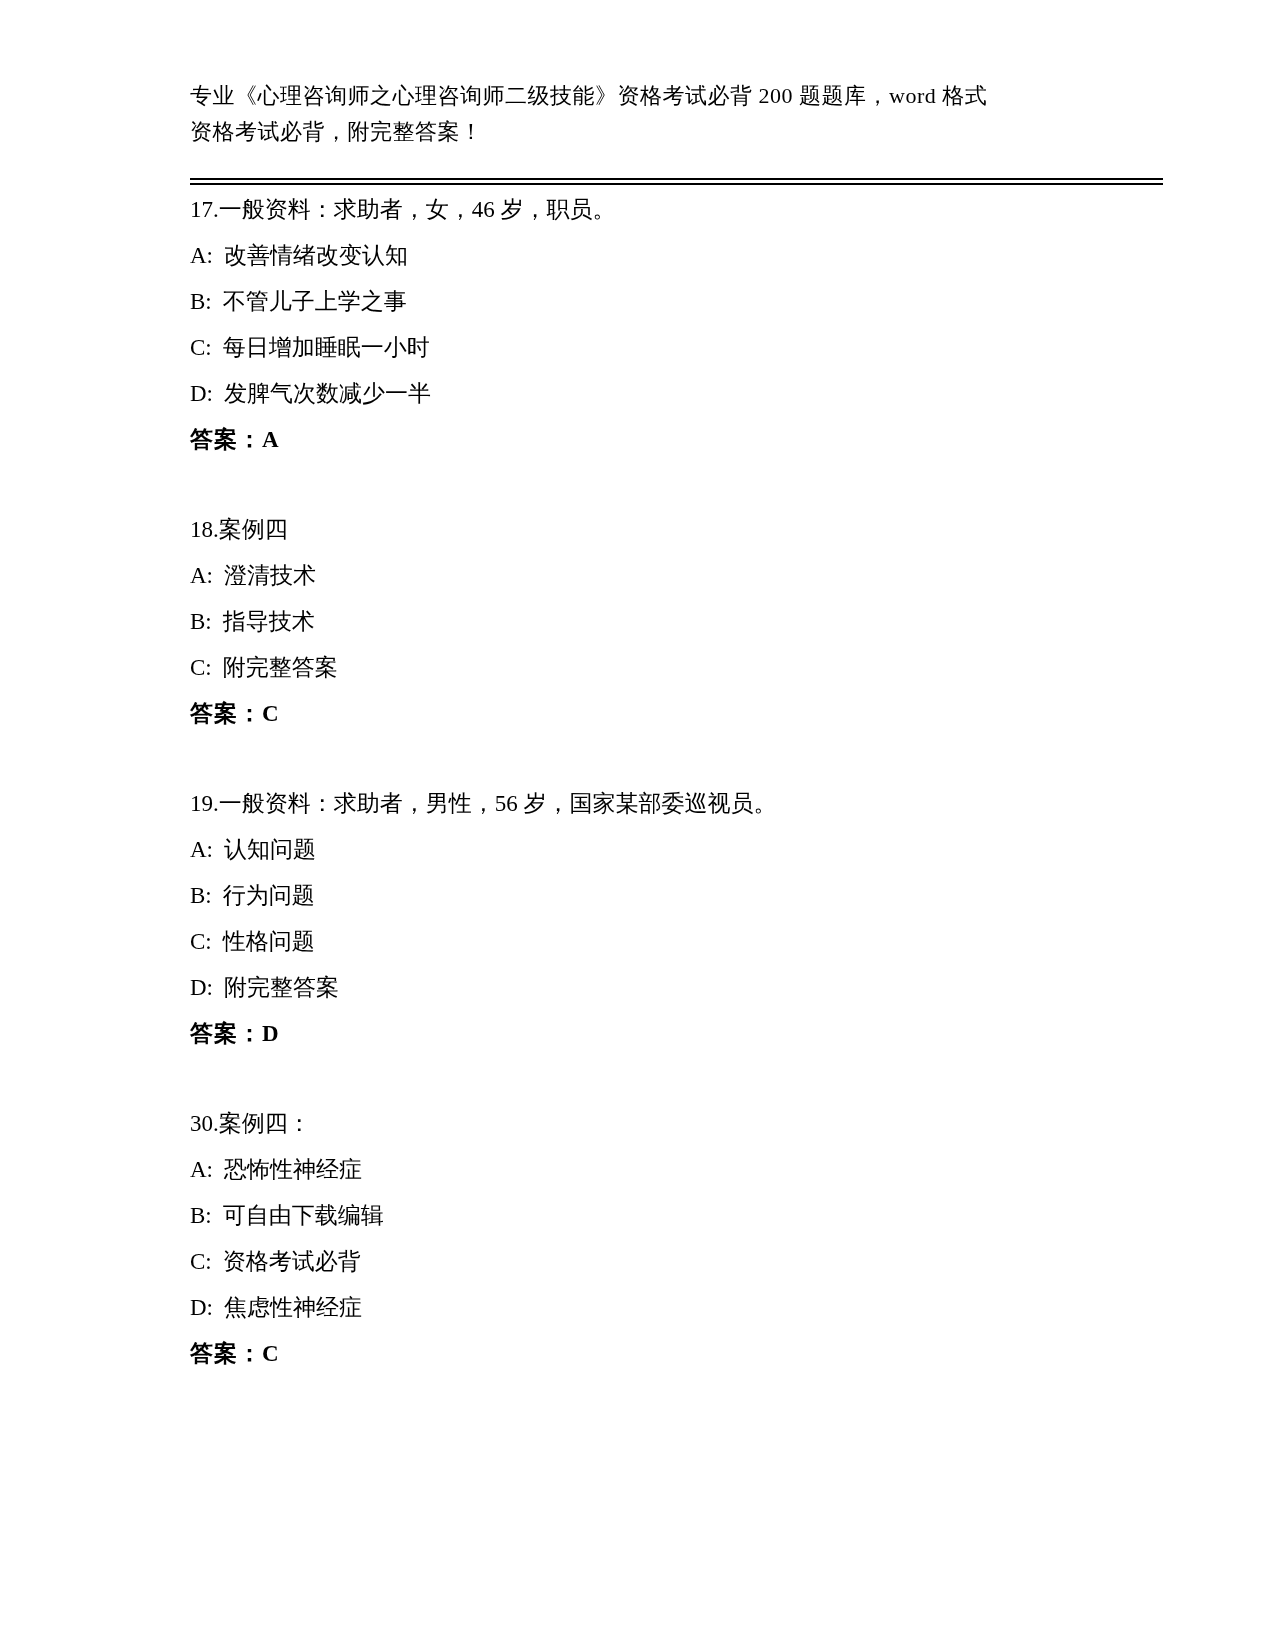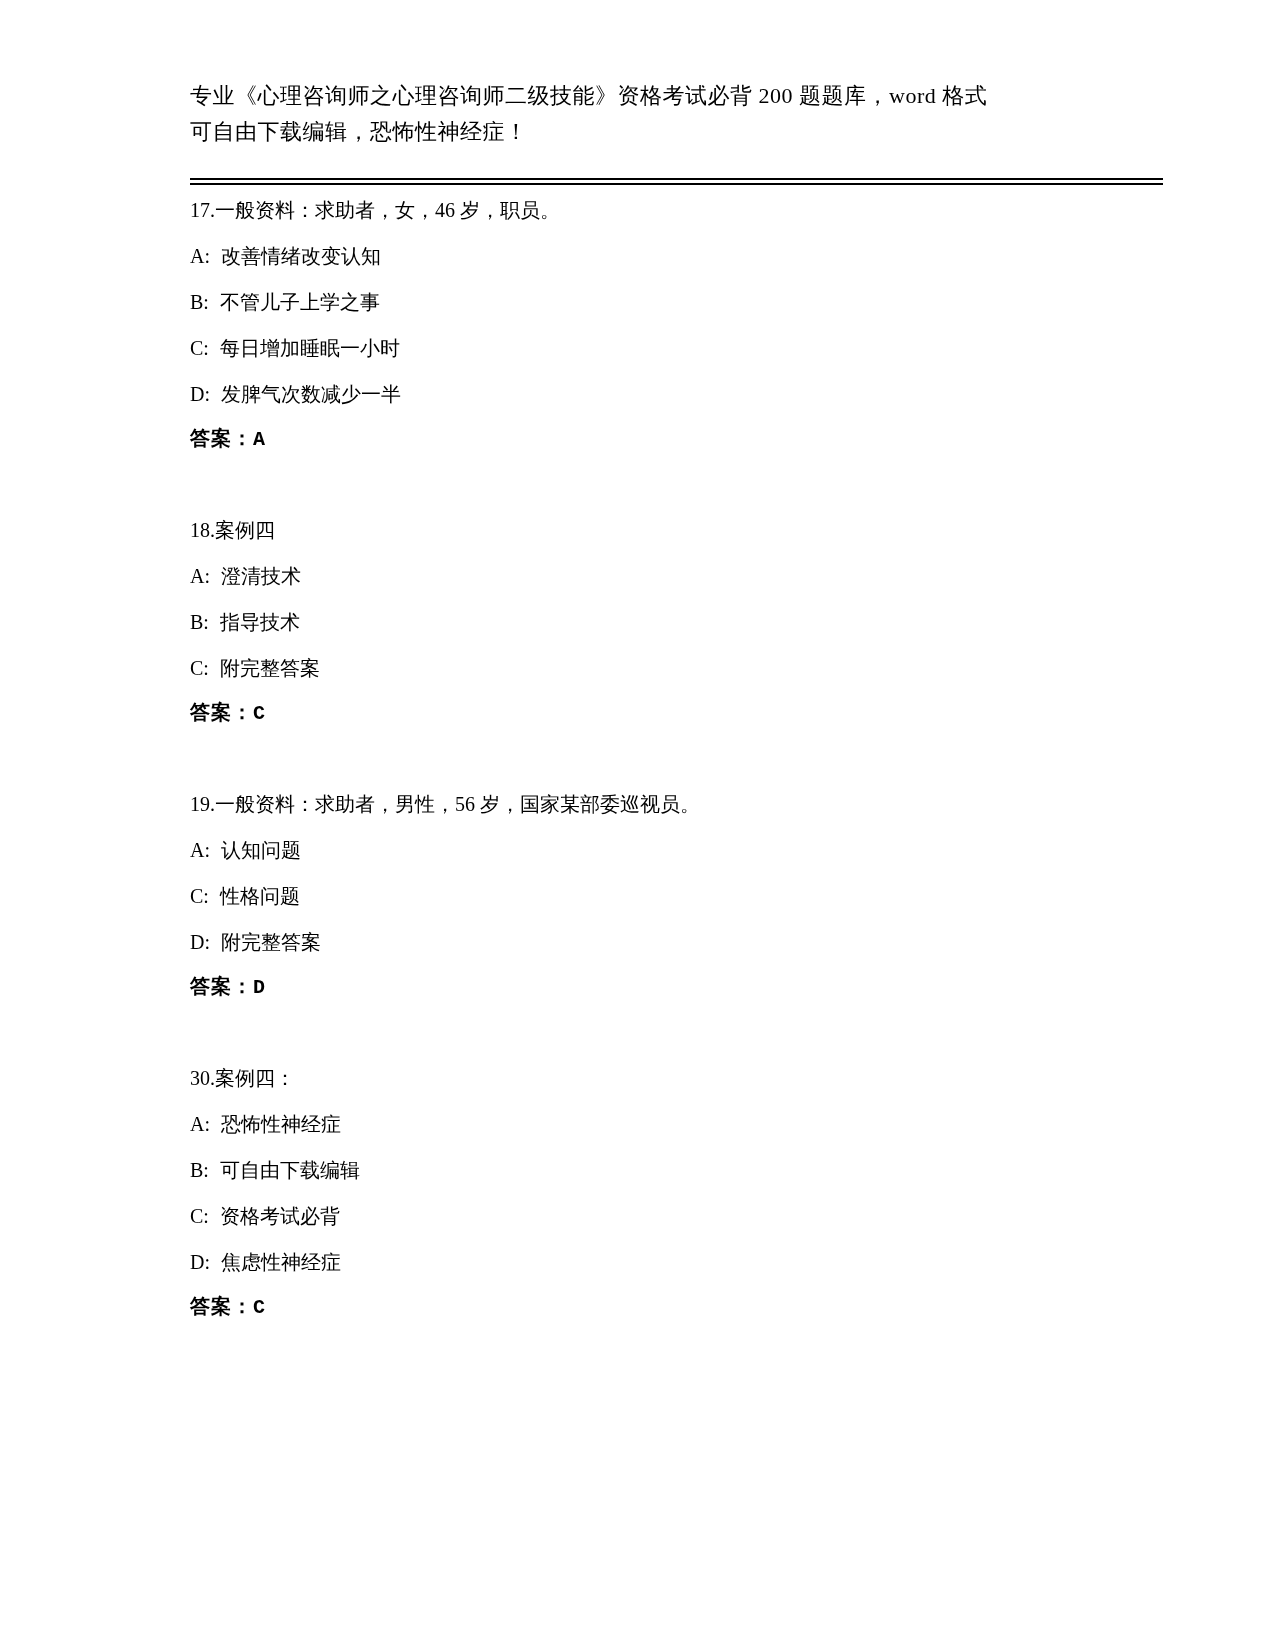--- a/index.html
+++ b/index.html
@@ -22,40 +22,40 @@
   }
   .rule {
     width: 973px;
     height: 3px;
     border-top: 2px solid #000000;
     border-bottom: 2px solid #000000;
     margin: 0;
   }
   .questions {
     margin-top: 2px;
-    font-size: 20px;
+    font-size: 23px;
     line-height: 46px;
   }
   .question { margin-bottom: 44px; }
   .line { white-space: nowrap; }
   .opt-label { margin-right: 11px; }
   .answer-row {
     font-weight: 700;
-    font-family: Liberation Mono, monospace;
+    font-family: Liberation Serif, serif;
     letter-spacing: 1px;
   }
 </style>
 </head>
 <body>
 
 <div class="page">
 
   <header class="header">
     <div>专业《心理咨询师之心理咨询师二级技能》资格考试必背 200 题题库，word 格式</div>
-    <div>可自由下载编辑，恐怖性神经症！</div>
+    <div>资格考试必背，附完整答案！</div>
   </header>
 
   <div class="rule"></div>
 
   <main class="questions">
 
     <section class="question">
       <div class="line"><span>17.</span><span>一般资料：求助者，女，46 岁，职员。</span></div>
       <div class="line"><span class="opt-label">A:</span><span>改善情绪改变认知</span></div>
       <div class="line"><span class="opt-label">B:</span><span>不管儿子上学之事</span></div>
@@ -68,20 +68,21 @@
       <div class="line"><span>18.</span><span>案例四</span></div>
       <div class="line"><span class="opt-label">A:</span><span>澄清技术</span></div>
       <div class="line"><span class="opt-label">B:</span><span>指导技术</span></div>
       <div class="line"><span class="opt-label">C:</span><span>附完整答案</span></div>
       <div class="line answer-row"><span>答案：</span><span>C</span></div>
     </section>
 
     <section class="question">
       <div class="line"><span>19.</span><span>一般资料：求助者，男性，56 岁，国家某部委巡视员。</span></div>
       <div class="line"><span class="opt-label">A:</span><span>认知问题</span></div>
+      <div class="line"><span class="opt-label">B:</span><span>行为问题</span></div>
       <div class="line"><span class="opt-label">C:</span><span>性格问题</span></div>
       <div class="line"><span class="opt-label">D:</span><span>附完整答案</span></div>
       <div class="line answer-row"><span>答案：</span><span>D</span></div>
     </section>
 
     <section class="question">
       <div class="line"><span>30.</span><span>案例四：</span></div>
       <div class="line"><span class="opt-label">A:</span><span>恐怖性神经症</span></div>
       <div class="line"><span class="opt-label">B:</span><span>可自由下载编辑</span></div>
       <div class="line"><span class="opt-label">C:</span><span>资格考试必背</span></div>

